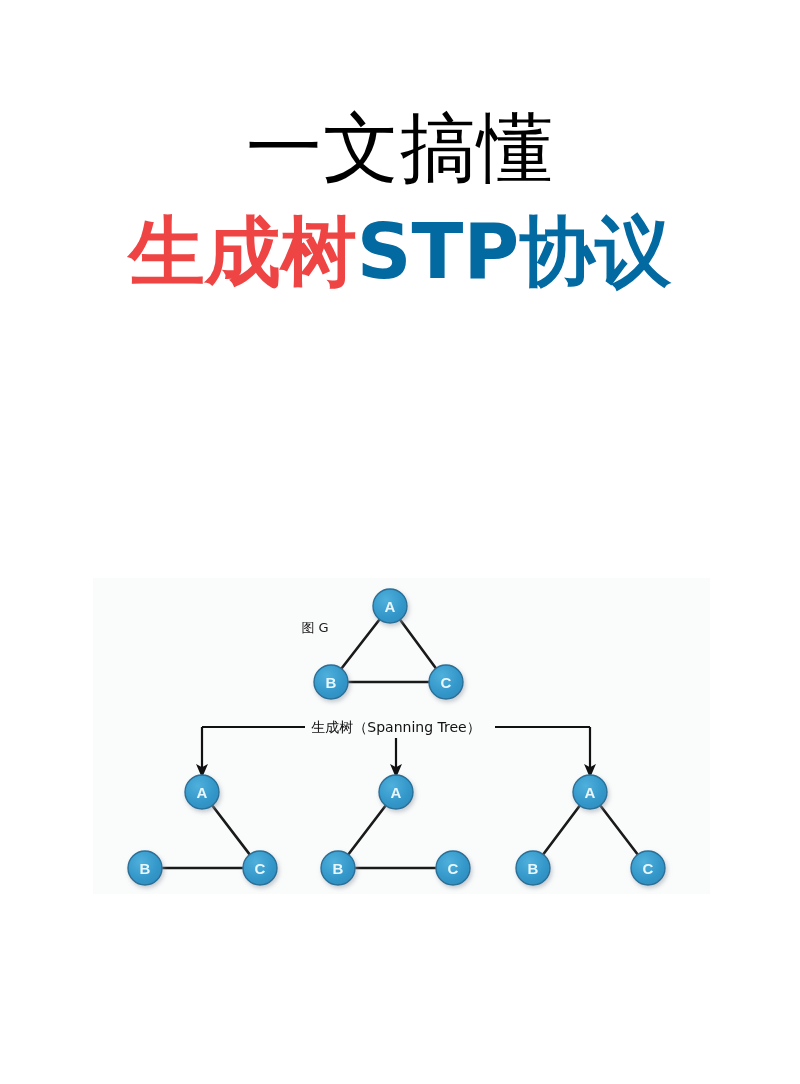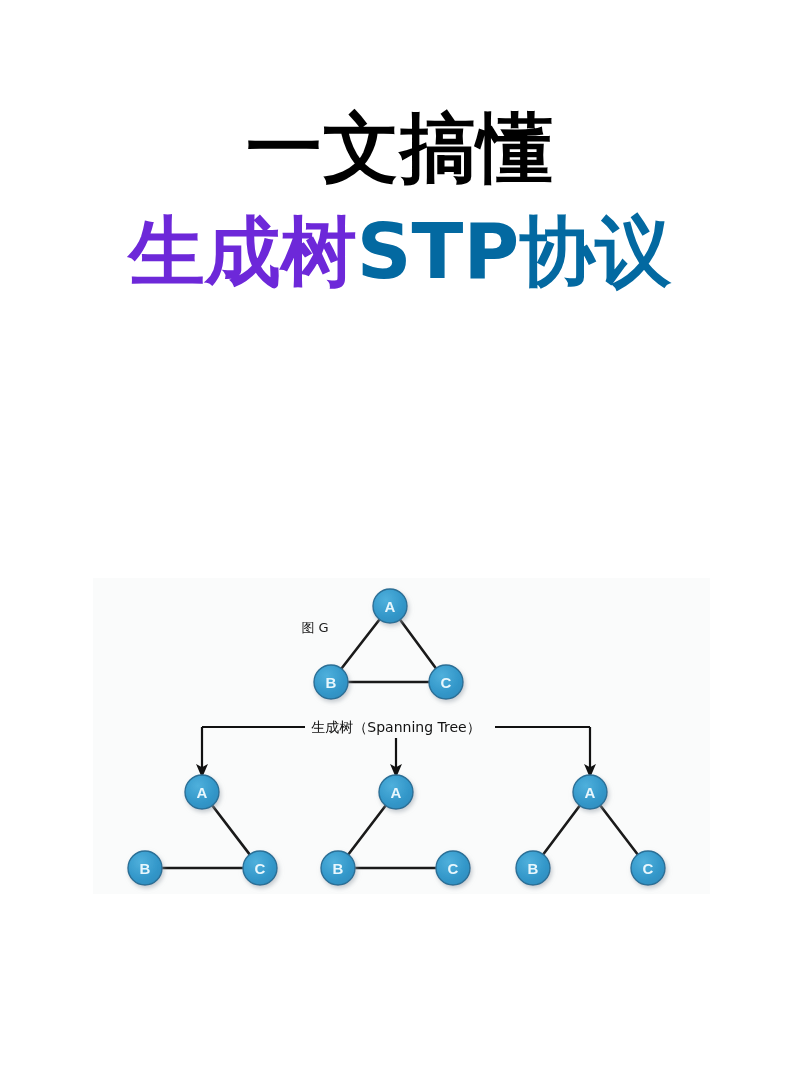--- a/index.html
+++ b/index.html
@@ -27,39 +27,39 @@
     position: absolute;
     left: 0;
     top: 100px;
     width: 800px;
     text-align: center;
   }
 
   .title-line1 {
     font-size: 76px;
     line-height: 96px;
-    font-weight: 700;
+    font-weight: 400;
     color: #000000;
     letter-spacing: 1px;
     font-family: "DejaVu Sans", "Liberation Sans", sans-serif;
     white-space: nowrap;
   }
 
   .title-line2 {
     margin-top: 8px;
     font-size: 76px;
     line-height: 96px;
     font-weight: 900;
     letter-spacing: 0px;
     font-family: "DejaVu Sans", "Liberation Sans", sans-serif;
     white-space: nowrap;
   }
 
   .title-red {
-    color: #6d28d9;
+    color: #ef4444;
   }
   .title-black {
     color: #0369a1;
   }
 
   
   .diagram-panel {
     position: absolute;
     left: 93px;
     top: 578px;

